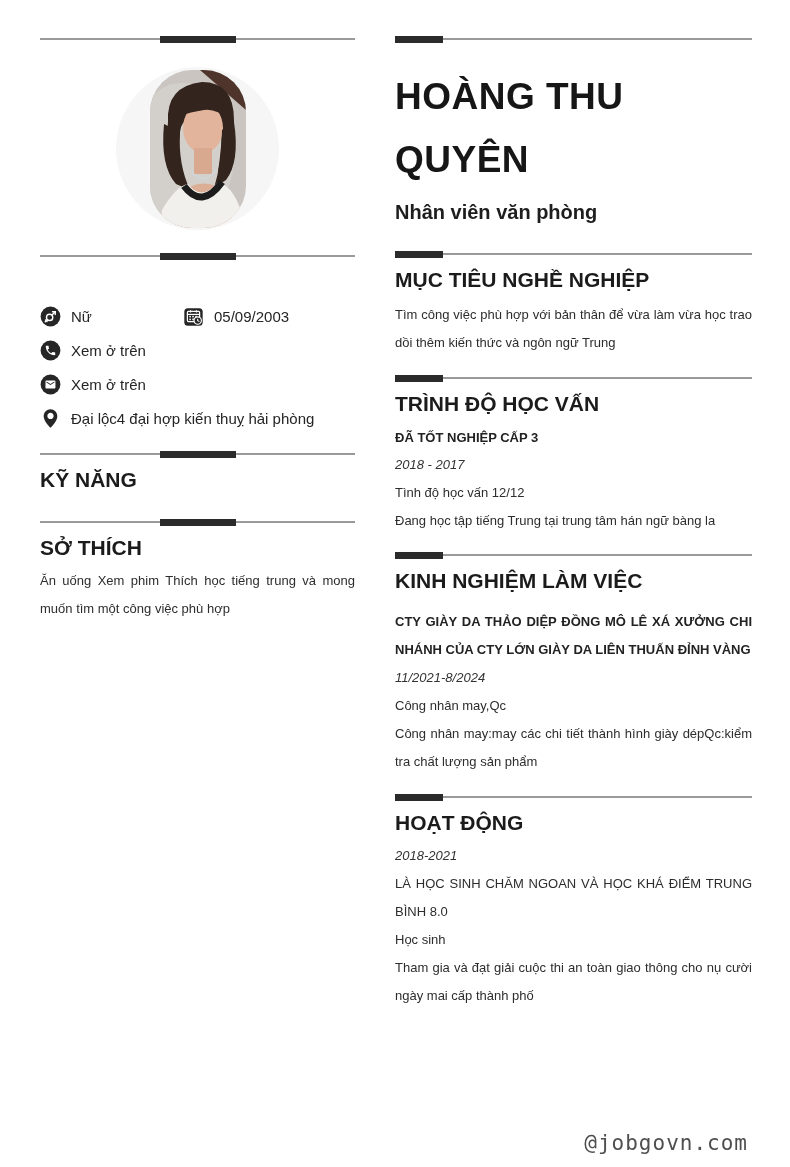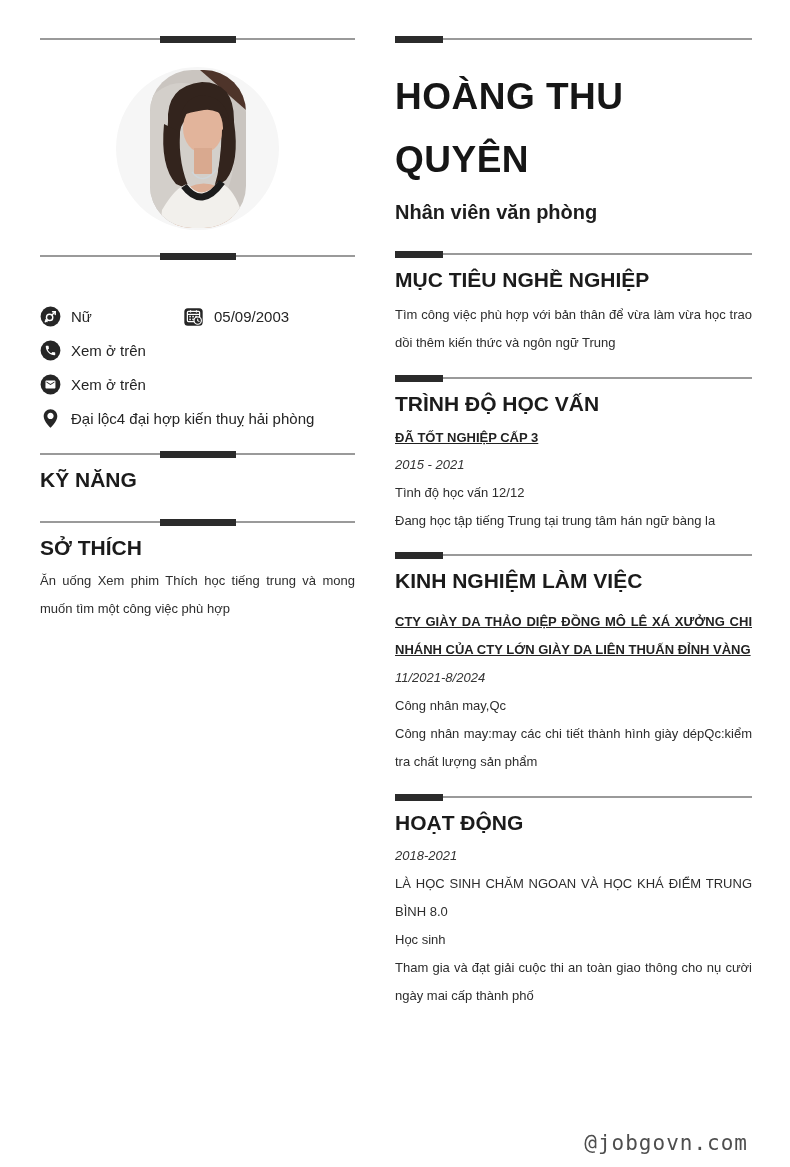--- a/index.html
+++ b/index.html
@@ -35,21 +35,21 @@
   .contact-row { display:flex; align-items:flex-end; height:34px; }
   .cell { display:flex; align-items:center; gap:10px; }
   .cell.first { width:143px; }
   .icon { width:21px; height:21px; flex:0 0 21px; display:block; }
   .contact-text { font-size:15px; color:#252525; white-space:nowrap; }
 
   
   .sec-title { font-size:21px; font-weight:700; color:#1b1b1b; line-height:30px; margin-top:7px; }
   .body-15 { font-size:13px; line-height:28px; color:#2d2d2d; }
   .just { text-align:justify; }
-  .bold { font-weight:700; color:#222;text-decoration:underline; }
+  .bold { font-weight:700; color:#222; }
   .italic { font-style:italic; color:#333; }
 
   .m-div { margin-top:24px; }
 
   
   .name { margin-top:22px; font-size:37px; line-height:63px; font-weight:700; color:#161616; letter-spacing:0.5px; }
   .job-title { margin-top:8px; font-size:20px; line-height:26px; font-weight:700; color:#1d1d1d; }
 
   .watermark {
     position:absolute; right:42px; bottom:12px;
@@ -183,21 +183,21 @@
 
   <h2 class="sec-title">MỤC TIÊU NGHỀ NGHIỆP</h2>
   <p class="body-15 just" style="margin-top:6px">Tìm công việc phù hợp với bản thân để vừa làm vừa học trao dồi thêm kiến thức và ngôn ngữ Trung</p>
 
   <div class="divider left-thick" style="margin-top:18px">
       <span class="thick"></span>
     </div>
 
   <h2 class="sec-title">TRÌNH ĐỘ HỌC VẤN</h2>
   <div class="body-15 bold" style="margin-top:6px; line-height:26px">ĐÃ TỐT NGHIỆP CẤP 3</div>
-  <div class="body-15 italic">2015 - 2021</div>
+  <div class="body-15 italic">2018 - 2017</div>
   <div class="body-15">Tình độ học vấn 12/12</div>
   <p class="body-15 just">Đang học tập tiếng Trung tại trung tâm hán ngữ bàng la</p>
 
   <div class="divider left-thick" style="margin-top:17px">
       <span class="thick"></span>
     </div>
 
   <h2 class="sec-title">KINH NGHIỆM LÀM VIỆC</h2>
   <p class="body-15 just bold" style="margin-top:12px">CTY GIÀY DA THẢO DIỆP ĐỒNG MÔ LÊ XÁ XƯỞNG CHI NHÁNH CỦA CTY LỚN GIÀY DA LIÊN THUẤN ĐỈNH VÀNG</p>
   <div class="body-15 italic">11/2021-8/2024</div>

